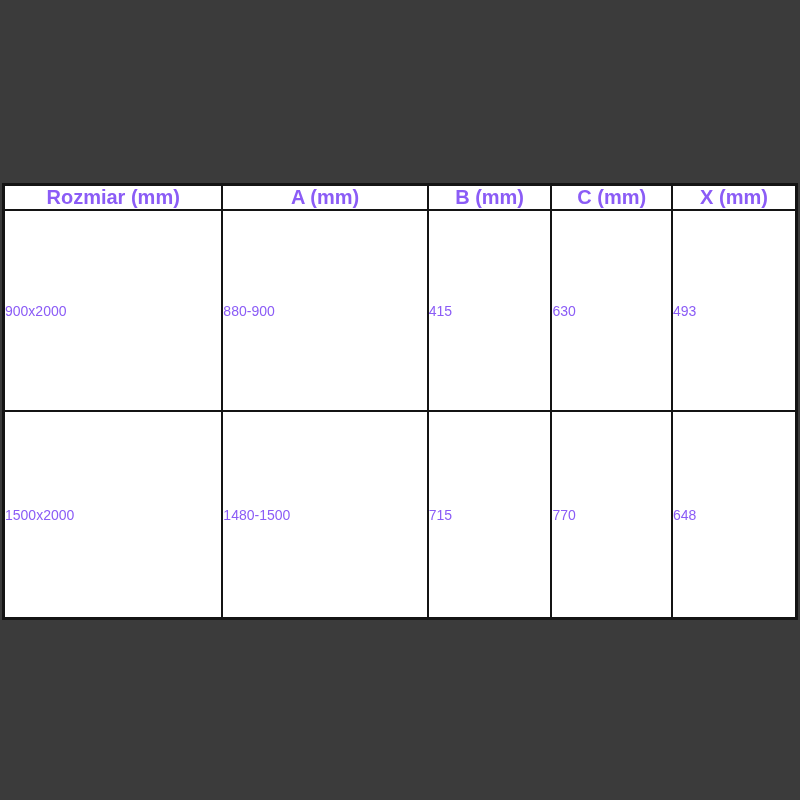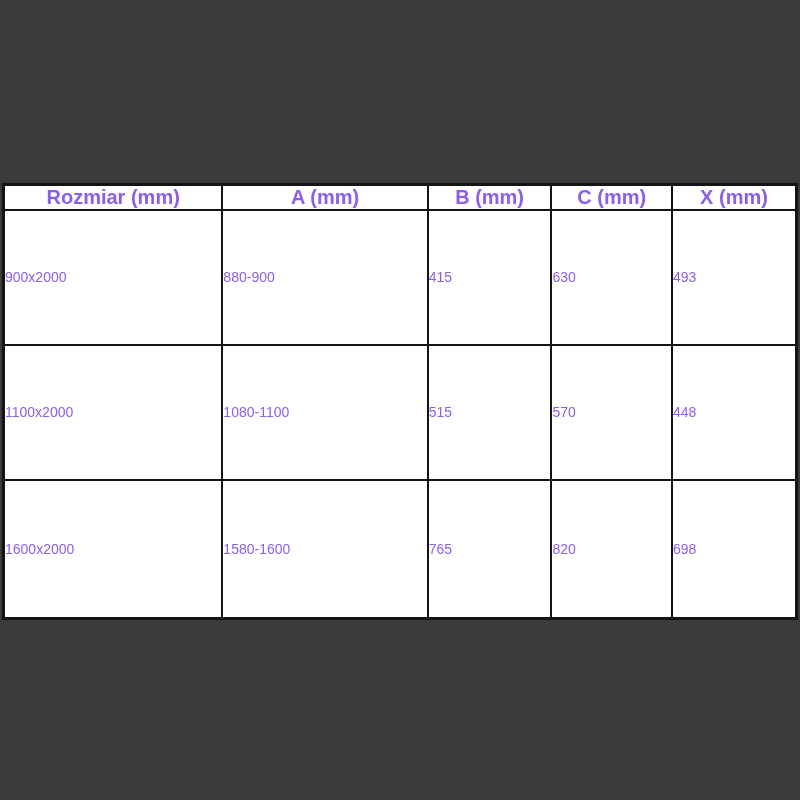--- a/index.html
+++ b/index.html
@@ -70,28 +70,21 @@
     </thead>
     <tbody>
       <tr>
         <td>900x2000</td>
         <td>880-900</td>
         <td>415</td>
         <td>630</td>
         <td>493</td>
       </tr>
       <tr>
-        <td>1100x2000</td>
-        <td>1080-1100</td>
-        <td>515</td>
-        <td>570</td>
-        <td>448</td>
-      </tr>
-      <tr>
-        <td>1600x2000</td>
-        <td>1580-1600</td>
-        <td>765</td>
-        <td>820</td>
-        <td>698</td>
+        <td>1500x2000</td>
+        <td>1480-1500</td>
+        <td>715</td>
+        <td>770</td>
+        <td>648</td>
       </tr>
     </tbody>
   </table>
 </div>
 
 </body></html>

